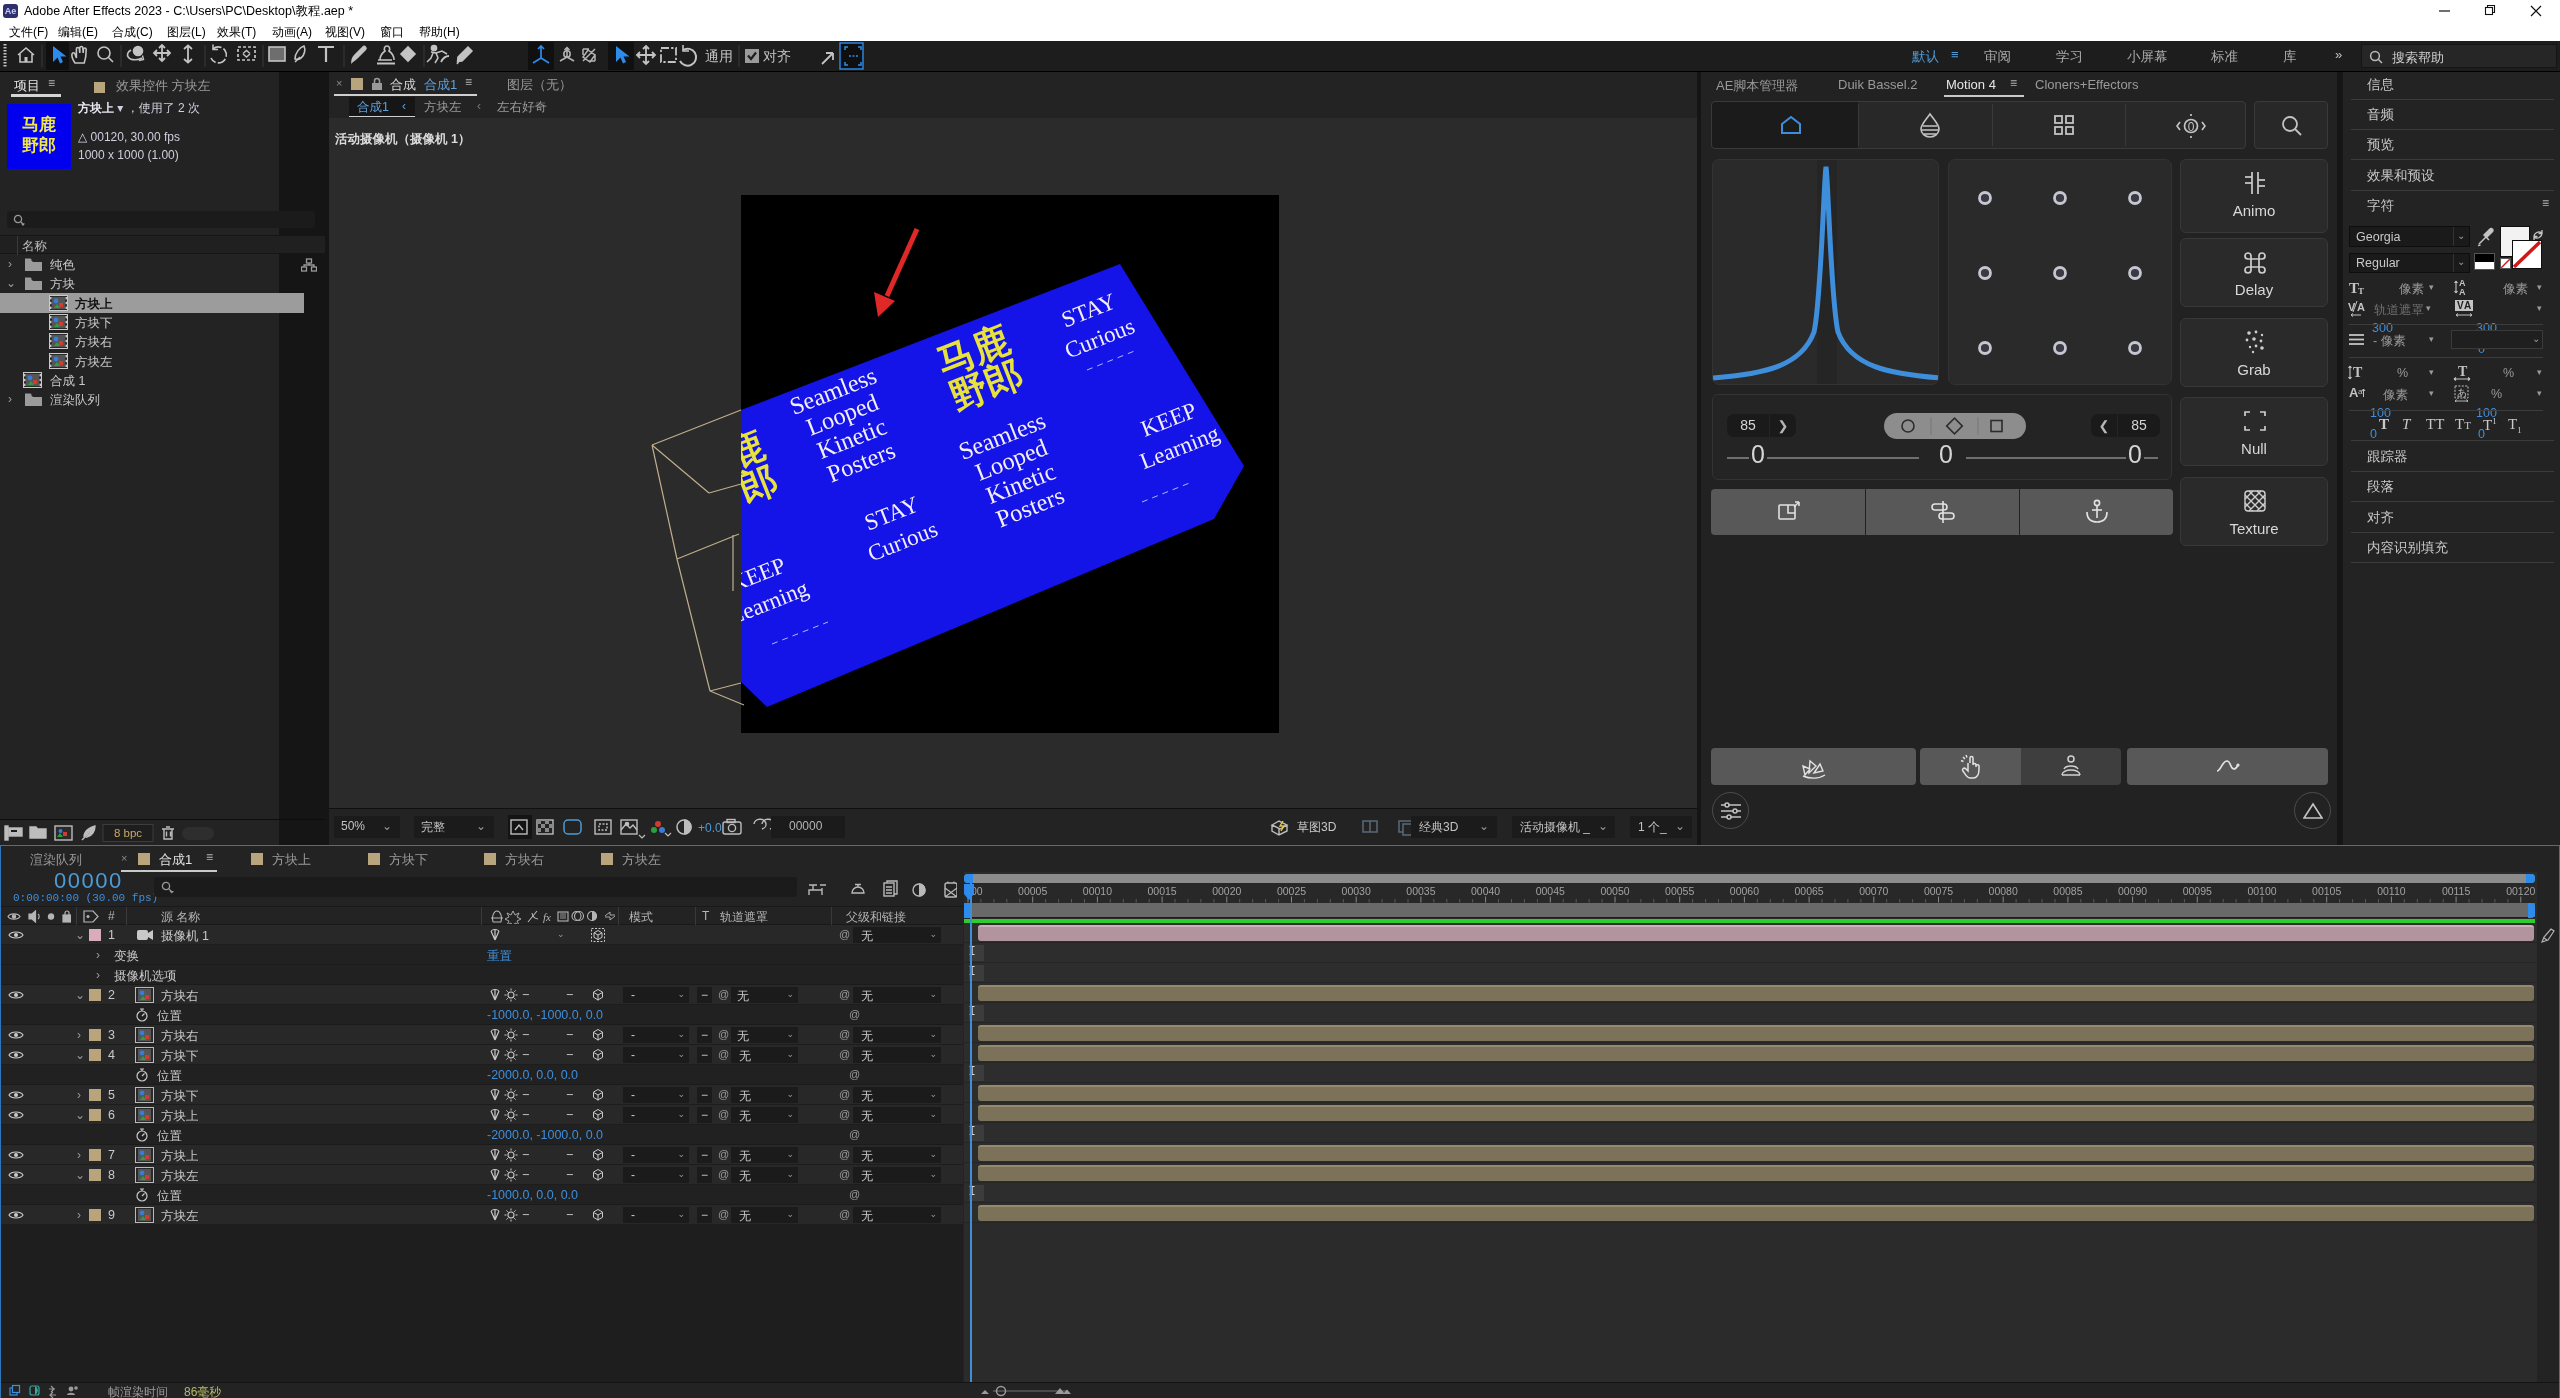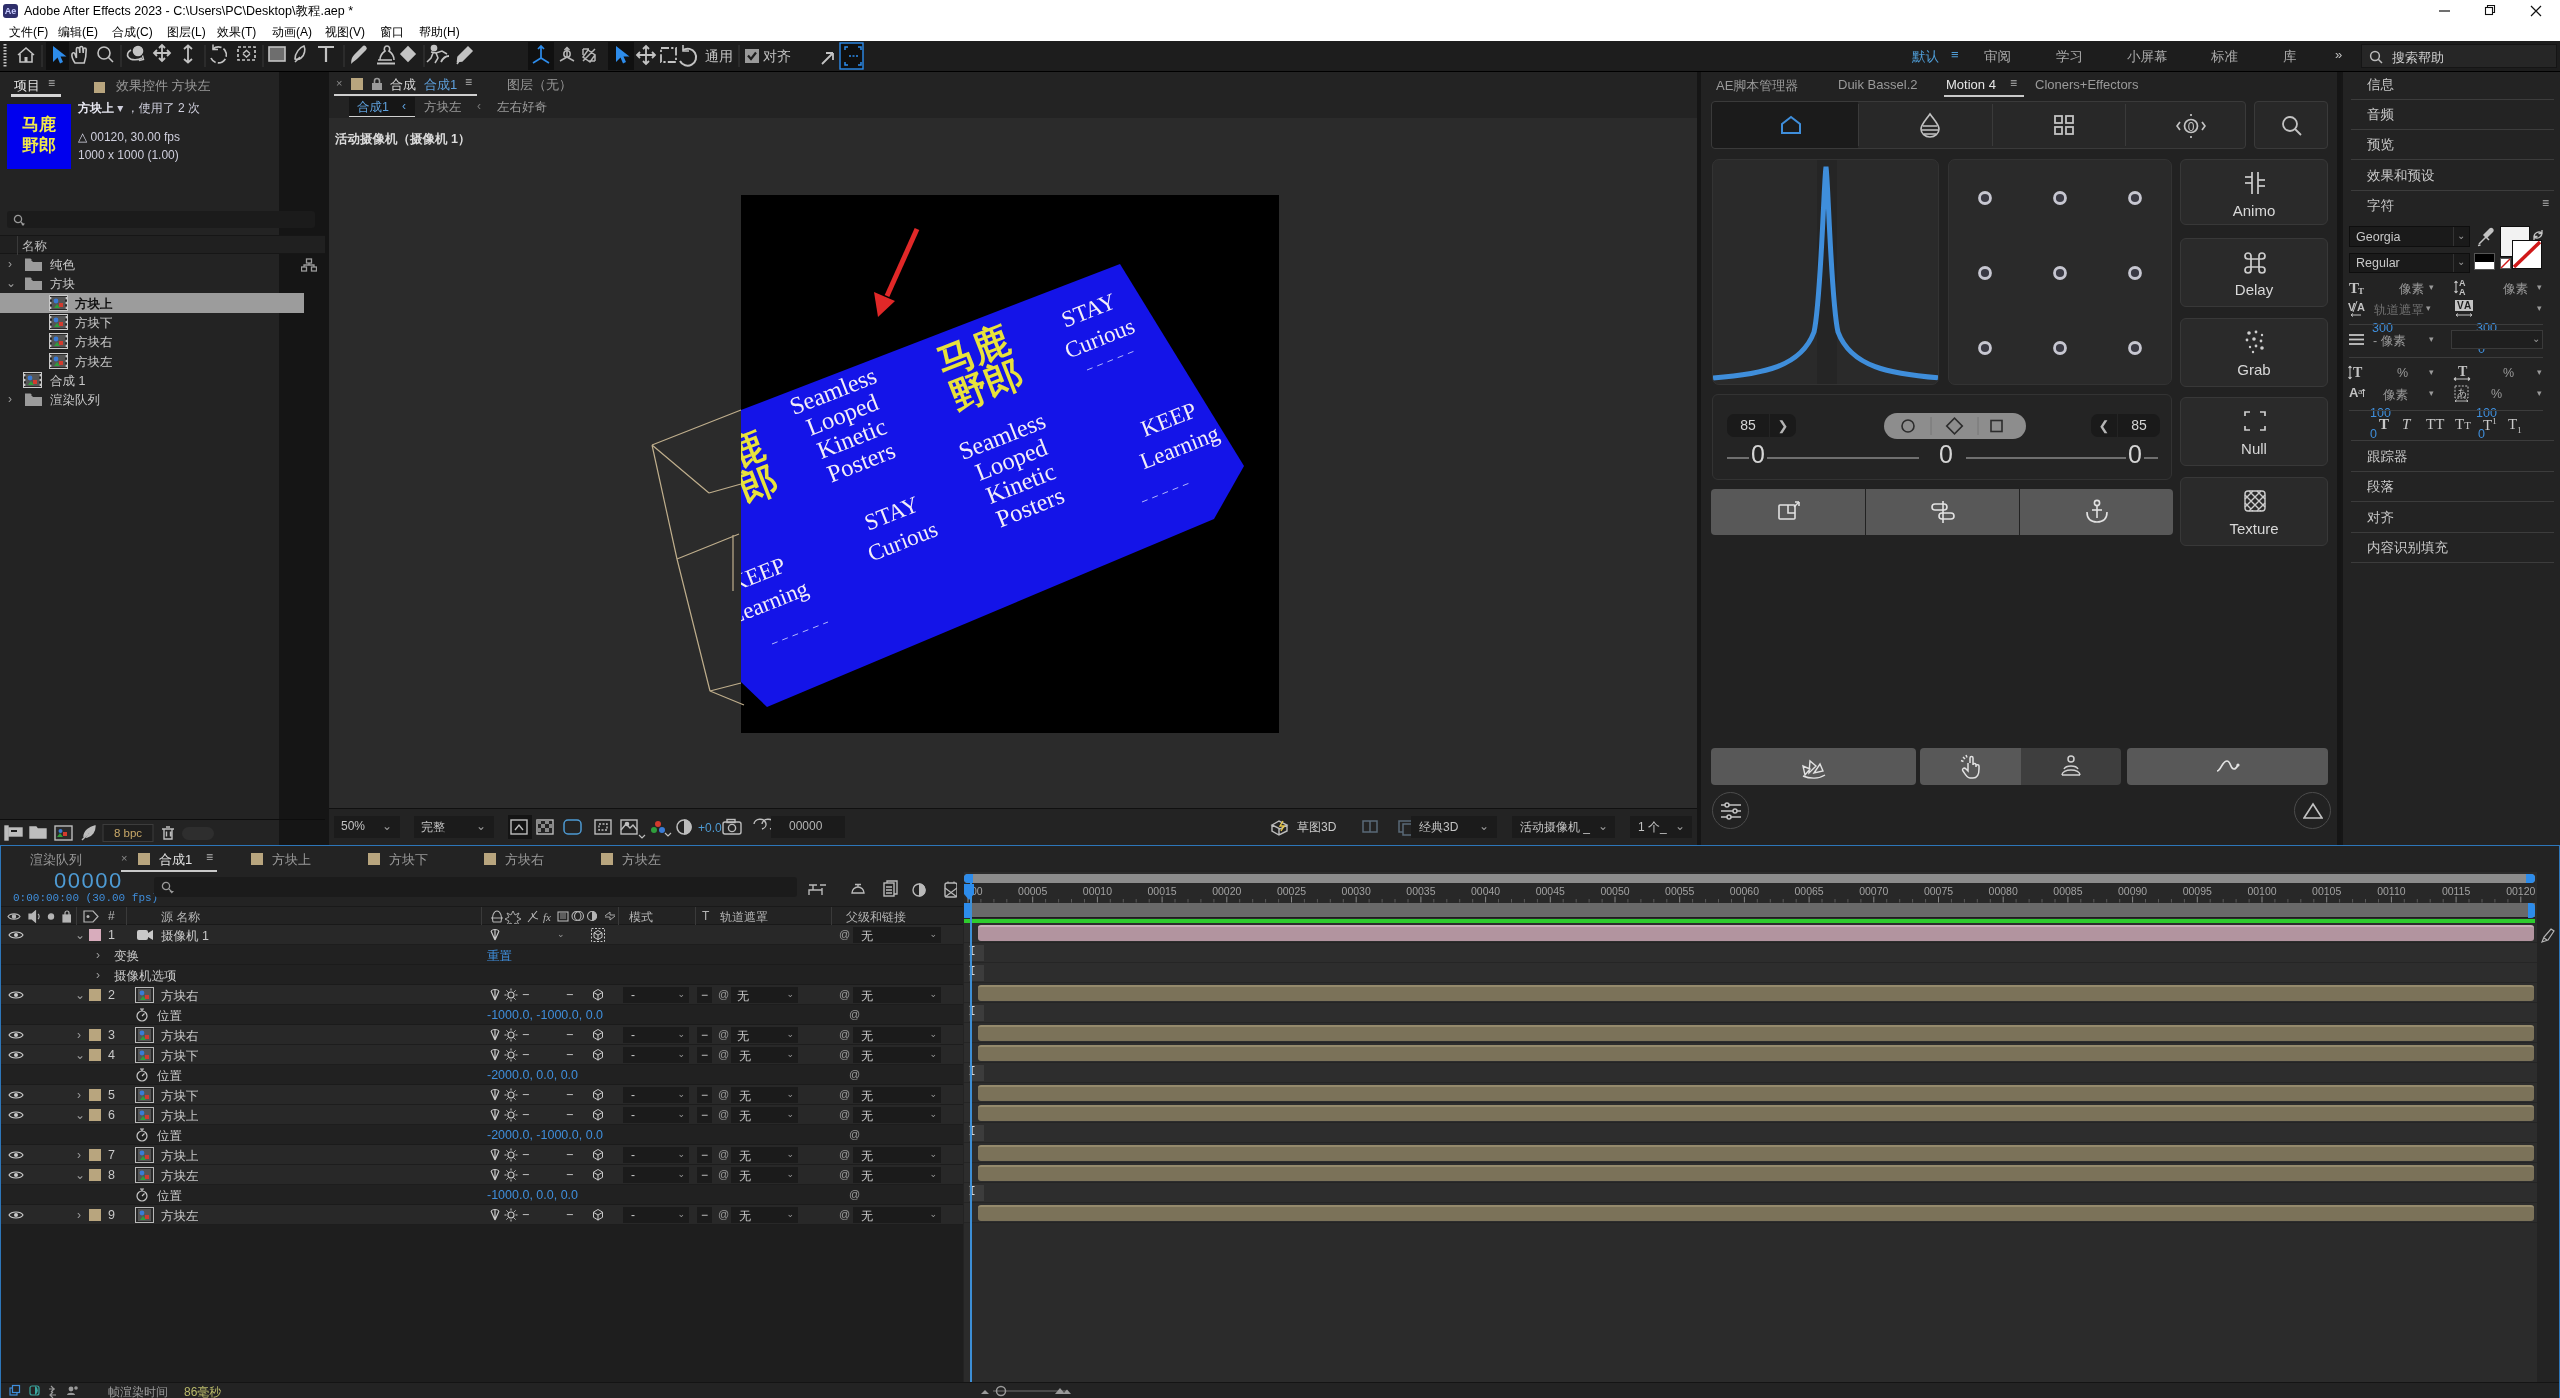--- a/index.html
+++ b/index.html
@@ -564,21 +564,21 @@
           <circle cx="36" cy="113" r="5.5"></circle>
             <circle cx="111" cy="113" r="5.5"></circle>
             <circle cx="186" cy="113" r="5.5"></circle>
           <circle cx="36" cy="188" r="5.5"></circle>
             <circle cx="111" cy="188" r="5.5"></circle>
             <circle cx="186" cy="188" r="5.5"></circle>
         </g>
       </svg>
     </div>
 
-    <div class="abs mbtn" style="left:479px;top:87px;width:148px;height:66px;">
+    <div class="abs mbtn" style="left:479px;top:87px;width:148px;height:74px;">
       <svg class="abs" style="left:60px;top:10px;" width="28" height="26" viewBox="0 0 28 26">
           <g stroke="#cdcdcd" stroke-width="1.7" fill="none">
             <line x1="11" y1="2" x2="11" y2="24"></line>
             <line x1="17" y1="2" x2="17" y2="24"></line>
             <line x1="4" y1="7" x2="11" y2="7"></line>
             <line x1="4" y1="13" x2="11" y2="13"></line>
             <line x1="17" y1="10" x2="24" y2="10"></line>
             <line x1="17" y1="16" x2="24" y2="16"></line>
           </g>
         </svg>

